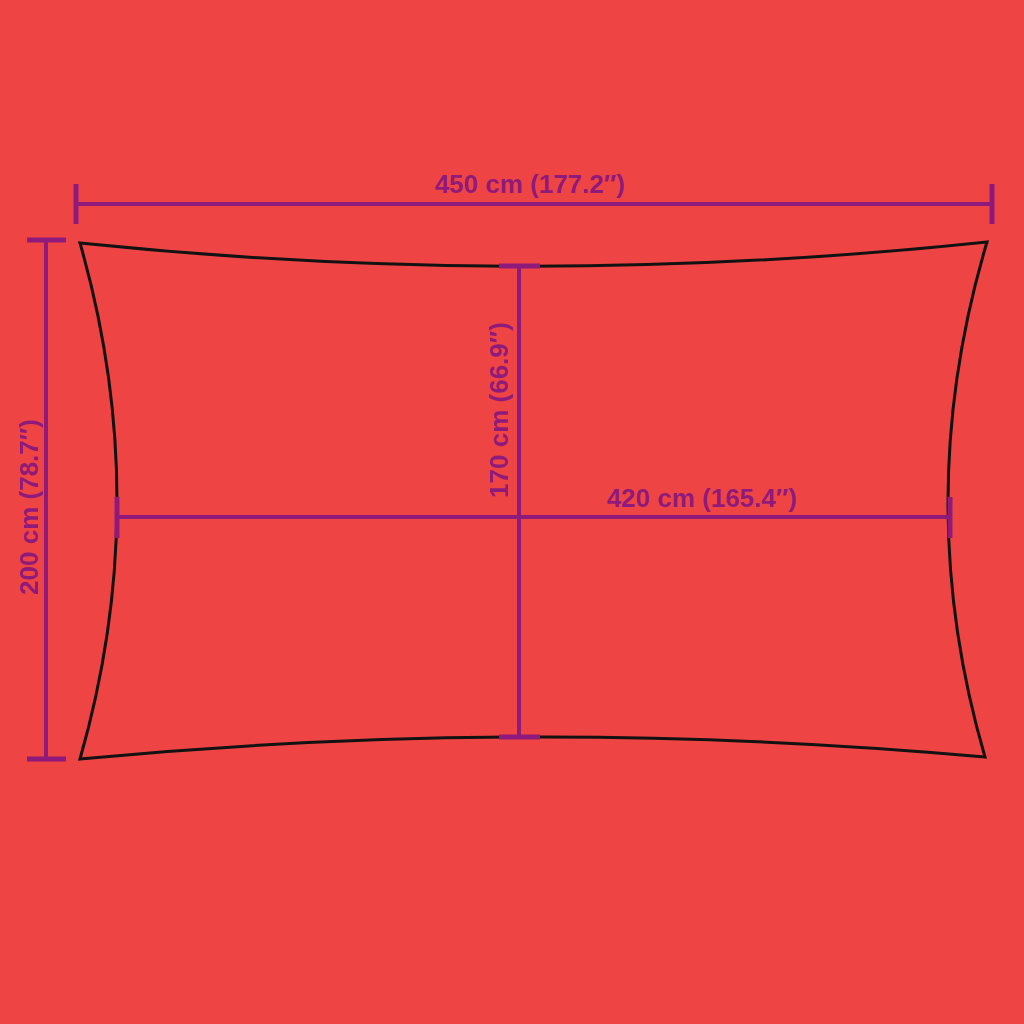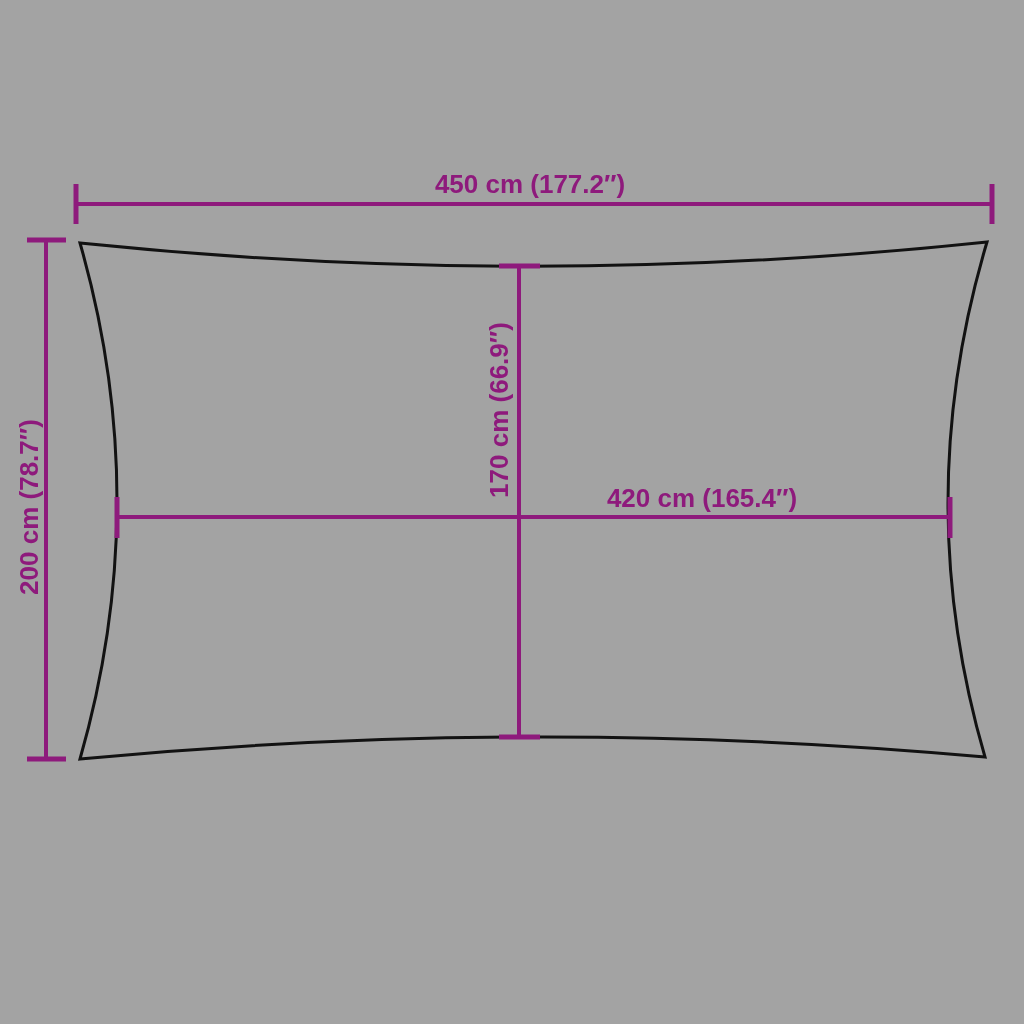--- a/index.html
+++ b/index.html
@@ -4,21 +4,21 @@
 <style>
   html, body {
     margin: 0;
     padding: 0;
     background: #ffffff;
   }
   .stage {
     position: relative;
     width: 1024px;
     height: 1024px;
-    background: #a3a3a3;
+    background: #ef4444;
     overflow: hidden;
   }
   svg { display: block; }
   .dim-text {
     font-family: "Liberation Sans", sans-serif;
     font-weight: bold;
     font-size: 26px;
   }
 </style>
 </head>

